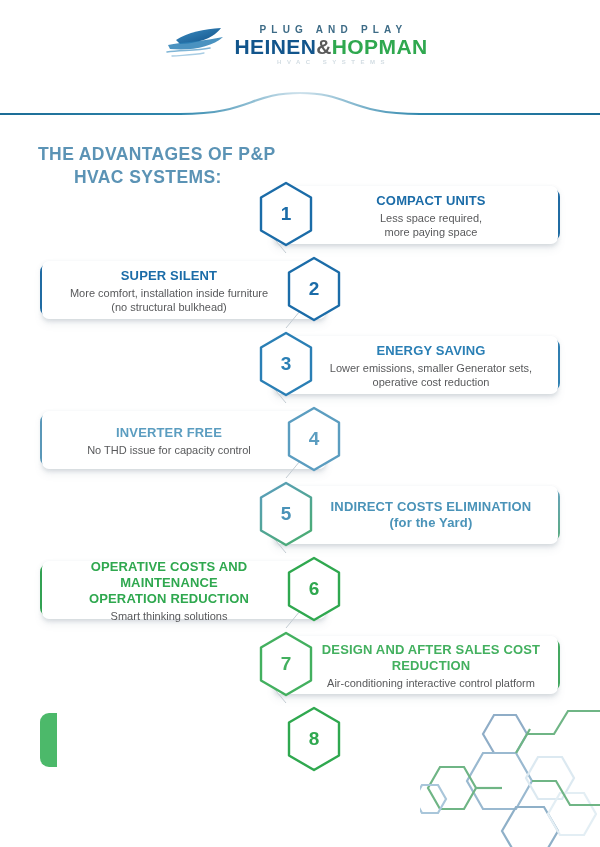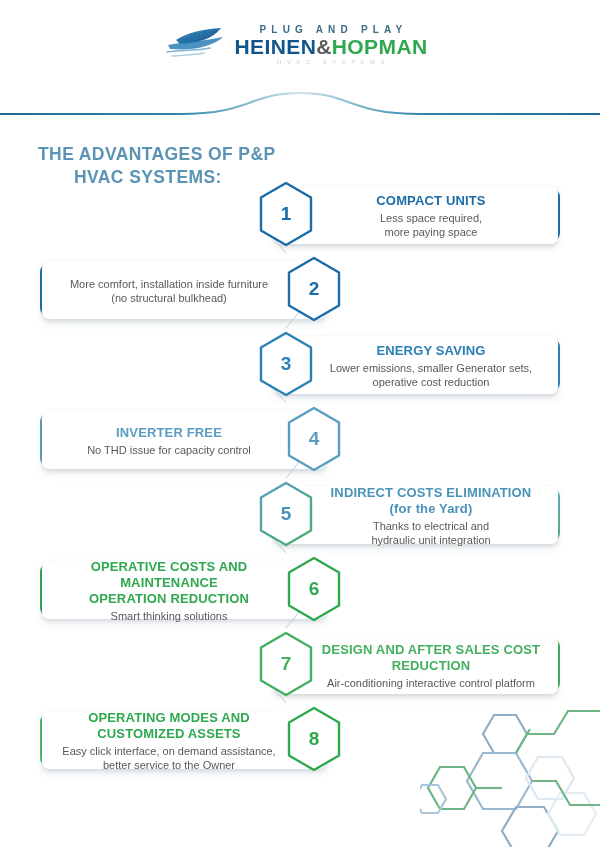--- a/index.html
+++ b/index.html
@@ -242,20 +242,21 @@
         <div class="num" style="color: rgb(27, 108, 168);">1</div>
       </div>
       <svg class="connector" width="600" height="75" style="left: 0px; top: 0px;">
         <line x1="272" y1="58" x2="300" y2="92" stroke="#c3ccd2" stroke-width="1"></line>
       </svg>
     </div>
     <div class="row left">
       <div class="accent" style="background: linear-gradient(rgb(27, 108, 168), rgb(27, 108, 168));"></div>
       <div class="card">
         <div class="card-body">
+          <div class="card-title" style="color: rgb(27, 108, 168);">SUPER SILENT</div>
           <div class="card-desc">More comfort, installation inside furniture<br>(no structural bulkhead)</div>
         </div>
       </div>
       <div class="hex">
         <svg width="60" height="68" viewBox="0 0 60 68">
           <polygon points="30,3 55,17.5 55,50.5 30,65 5,50.5 5,17.5" fill="#ffffff" stroke="#1b6ca8" stroke-width="2.4" stroke-linejoin="round"></polygon>
         </svg>
         <div class="num" style="color: rgb(27, 108, 168);">2</div>
       </div>
       <svg class="connector" width="600" height="75" style="left: 0px; top: 0px;">
@@ -296,21 +297,20 @@
       </div>
       <svg class="connector" width="600" height="75" style="left: 0px; top: 0px;">
         <line x1="300" y1="58" x2="272" y2="92" stroke="#c3ccd2" stroke-width="1"></line>
       </svg>
     </div>
     <div class="row right">
       <div class="accent" style="background: linear-gradient(rgb(106, 169, 198), rgb(92, 181, 127));"></div>
       <div class="card">
         <div class="card-body">
           <div class="card-title" style="color: rgb(74, 147, 184);">INDIRECT COSTS ELIMINATION (for the Yard)</div>
-          <div class="card-desc">Thanks to electrical and<br>hydraulic unit integration</div>
         </div>
       </div>
       <div class="hex">
         <svg width="60" height="68" viewBox="0 0 60 68">
           <defs>
             <linearGradient id="hx4" x1="0" y1="0" x2="0.6" y2="1">
               <stop offset="0%" stop-color="#5b9dc0"></stop>
               <stop offset="100%" stop-color="#4bab78"></stop>
             </linearGradient>
           </defs>
@@ -353,26 +353,20 @@
           <polygon points="30,3 55,17.5 55,50.5 30,65 5,50.5 5,17.5" fill="#ffffff" stroke="#43b05f" stroke-width="2.4" stroke-linejoin="round"></polygon>
         </svg>
         <div class="num" style="color: rgb(67, 176, 95);">7</div>
       </div>
       <svg class="connector" width="600" height="75" style="left: 0px; top: 0px;">
         <line x1="272" y1="58" x2="300" y2="92" stroke="#c3ccd2" stroke-width="1"></line>
       </svg>
     </div>
     <div class="row left">
       <div class="accent" style="background: linear-gradient(rgb(76, 185, 106), rgb(76, 185, 106));"></div>
-      <div class="card">
-        <div class="card-body">
-          <div class="card-title" style="color: rgb(47, 168, 79);">OPERATING MODES AND CUSTOMIZED ASSETS</div>
-          <div class="card-desc">Easy click interface, on demand assistance,<br>better service to the Owner</div>
-        </div>
-      </div>
       <div class="hex">
         <svg width="60" height="68" viewBox="0 0 60 68">
           <polygon points="30,3 55,17.5 55,50.5 30,65 5,50.5 5,17.5" fill="#ffffff" stroke="#2fa84f" stroke-width="2.4" stroke-linejoin="round"></polygon>
         </svg>
         <div class="num" style="color: rgb(47, 168, 79);">8</div>
       </div>
     </div>
   </div>
 
 <svg class="mesh" viewBox="0 0 180 140">

